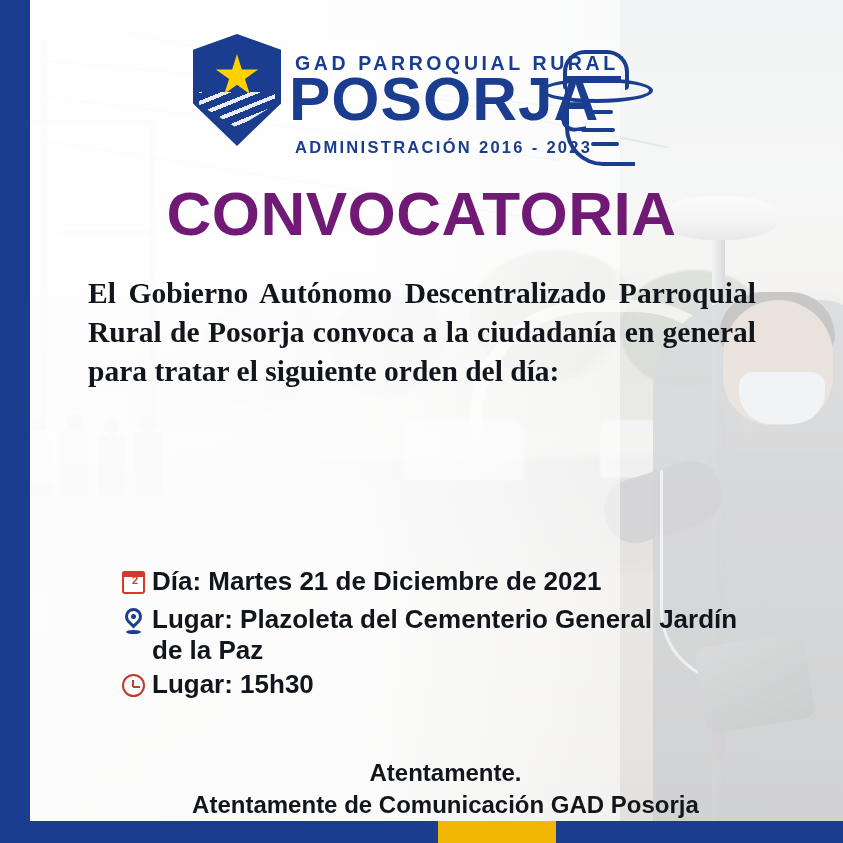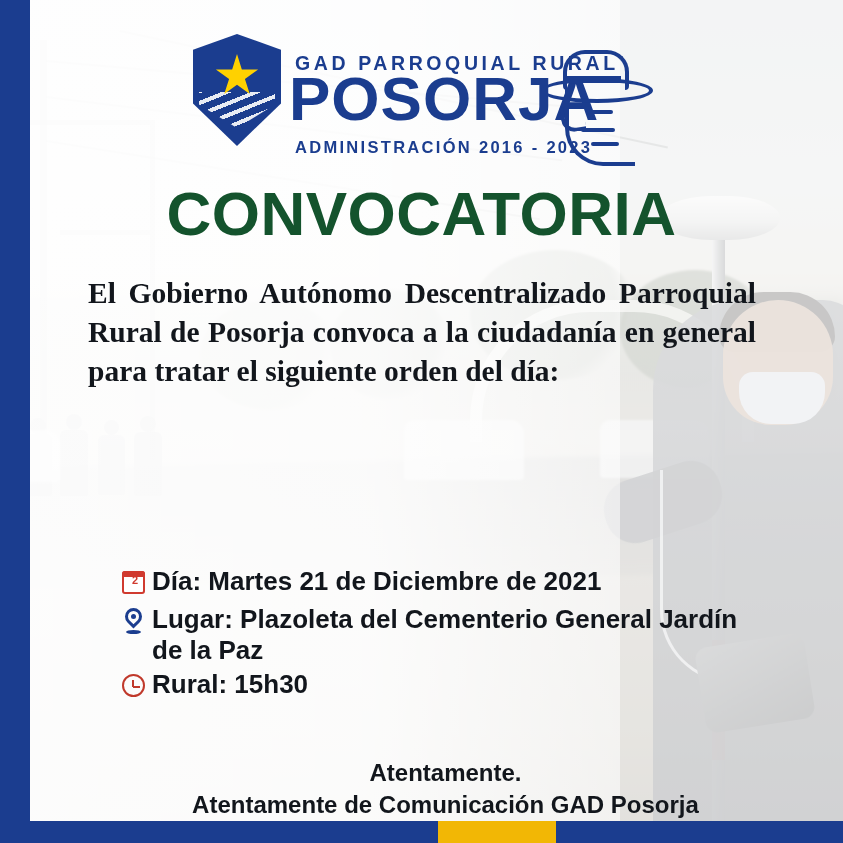--- a/index.html
+++ b/index.html
@@ -381,21 +381,21 @@
     border-radius: 2px;
   }
 
   
   .headline {
     position: absolute;
     left: 0;
     right: 0;
     top: 178px;
     text-align: center;
-    color: #14532d;
+    color: #701a75;
     font-size: 62px;
     font-weight: bold;
     letter-spacing: 0.5px;
     font-family: "Liberation Sans", sans-serif;
   }
 
   
   .para-intro {
     position: absolute;
     left: 88px;
@@ -661,21 +661,21 @@
           <div class="ico-pin-dot"></div>
           <div class="ico-pin-base"></div>
         </div>
         <div class="detail-text">Lugar: Plazoleta del Cementerio General Jardín de la Paz</div>
       </div>
 
       <div class="detail-row">
         <div class="detail-icon">
           <div class="ico-clock"></div>
         </div>
-        <div class="detail-text">Rural: 15h30</div>
+        <div class="detail-text">Lugar: 15h30</div>
       </div>
 
     </div>
 
     <div class="footer">
       <div>Atentamente.</div>
       <div>Atentamente de Comunicación GAD Posorja</div>
     </div>
 
   </div>

